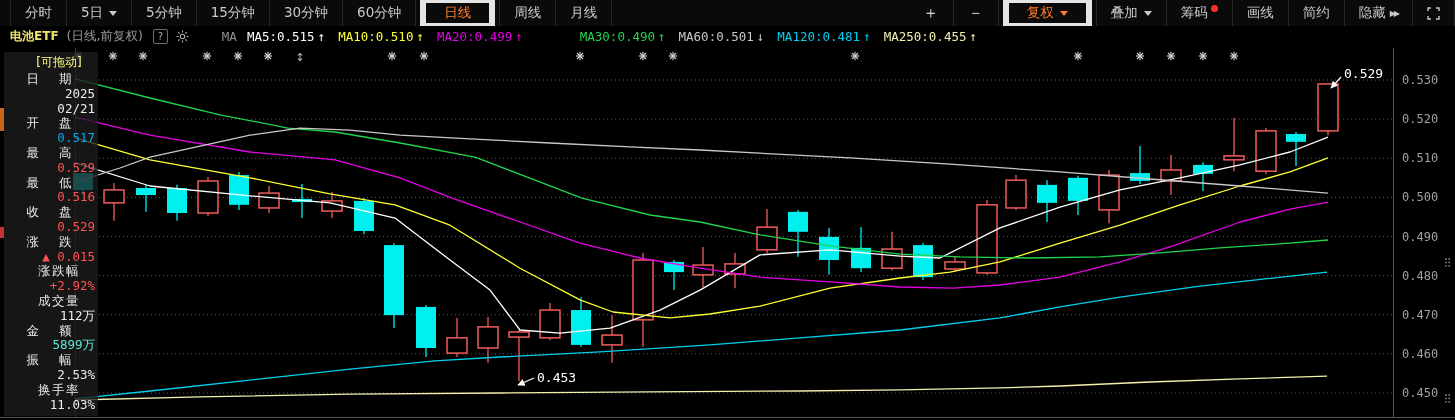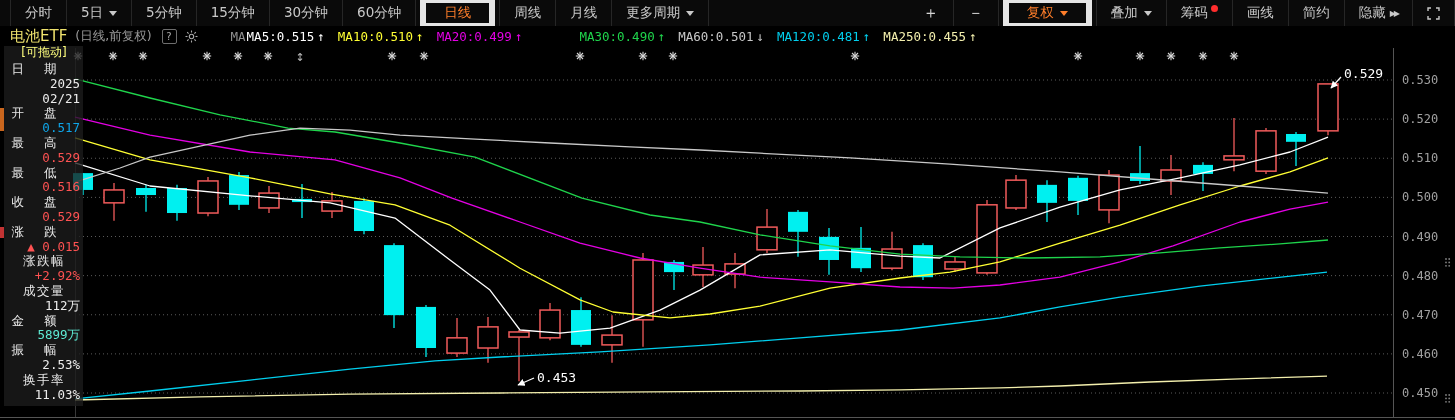--- a/index.html
+++ b/index.html
@@ -17,33 +17,33 @@
   .tbtn.active{padding:0 4px;color:#ff7e2a;}
   .dd{display:inline-block;width:0;height:0;border:4px solid transparent;
       border-top:5px solid currentColor;margin-left:6px;margin-bottom:-4px;}
   .dot{display:inline-block;width:7px;height:7px;border-radius:50%;background:#ff2d2d;
        margin-left:3px;margin-bottom:9px;}
   .chev{font-size:8px;letter-spacing:-2px;margin-left:4px;color:#c9c9c9;}
   .plusminus{font-size:16px;color:#d5d5d5;}
   
   #titlebar{position:absolute;top:26px;left:0;width:1455px;height:20px;background:#000;
             display:flex;align-items:center;z-index:30;font-size:12.5px;}
-  #titlebar .sym{color:#efe26d;font-weight:normal;font-size:15px;margin-left:10px;}
+  #titlebar .sym{color:#efe26d;font-weight:bold;font-size:12px;margin-left:10px;}
   #titlebar .mode{color:#9a9a9a;margin-left:8px;}
   .helpbox{display:inline-block;width:13px;height:13px;border:1px solid #6e6e6e;border-radius:2px;
            color:#aaa;font-size:10px;line-height:13px;text-align:center;margin-left:10px;}
   .gearwrap{margin-left:8px;display:flex;align-items:center;}
   .maprefix{color:#8f8f8f;margin-left:9px;font-family:"DejaVu Sans Mono",monospace;padding-left:24px;}
-  #ma-list{display:flex;margin-left:1px;gap:13px;font-family:"DejaVu Sans Mono",monospace;font-size:12.5px;}
+  #ma-list{display:flex;margin-left:10px;gap:13px;font-family:"DejaVu Sans Mono",monospace;font-size:12.5px;}
   #ma-list .arrow{margin-left:3px;}
   #title-right{margin-left:auto;display:flex;align-items:center;gap:26px;padding-right:64px;}
   #title-right .link{font-size:13px;cursor:pointer;}
   
-  #info-panel{position:absolute;top:42px;left:4px;width:72px;z-index:20;
-              background:rgba(28,28,28,0.78);padding:2px 3px 4px 4px;cursor:move;}
+  #info-panel{position:absolute;top:52px;left:4px;width:72px;z-index:20;
+              background:rgba(28,28,28,0.78);padding:2px 3px 4px 19px;cursor:move;}
   #info-panel .hint{color:#ffff7e;font-size:12px;text-align:center;margin-bottom:1px;}
   .irow .lb{color:#e8e8e8;font-size:12.5px;line-height:14.8px;white-space:nowrap;overflow:hidden;text-align:center;}
   .irow .val{font-size:12.5px;line-height:14.8px;text-align:right;
              font-family:"DejaVu Sans Mono",monospace;}
   #chart{position:absolute;top:0;left:0;z-index:1;}
 </style>
 </head>
 <body>
 <div id="app">
 
@@ -435,26 +435,20 @@
         <div class="tbtn">
           <span class="inner">
             <span>周线</span>
           </span>
         </div>
         <div class="tbtn">
           <span class="inner">
             <span>月线</span>
           </span>
         </div>
-        <div class="tbtn">
-          <span class="inner">
-            <span>更多周期</span>
-            <span class="dd"></span>
-          </span>
-        </div>
       </div>
   <div id="tools">
         <div class="tbtn">
           <span class="inner">
             <span class="plusminus">＋</span>
           </span>
         </div>
         <div class="tbtn">
           <span class="inner">
             <span class="plusminus">－</span>

